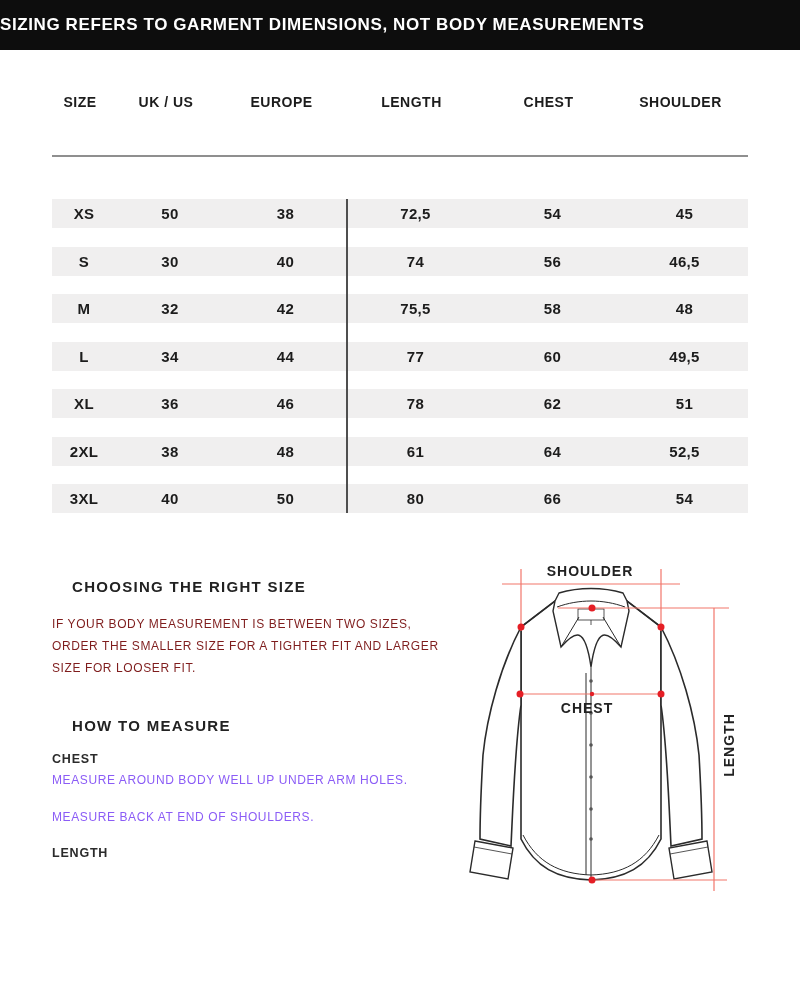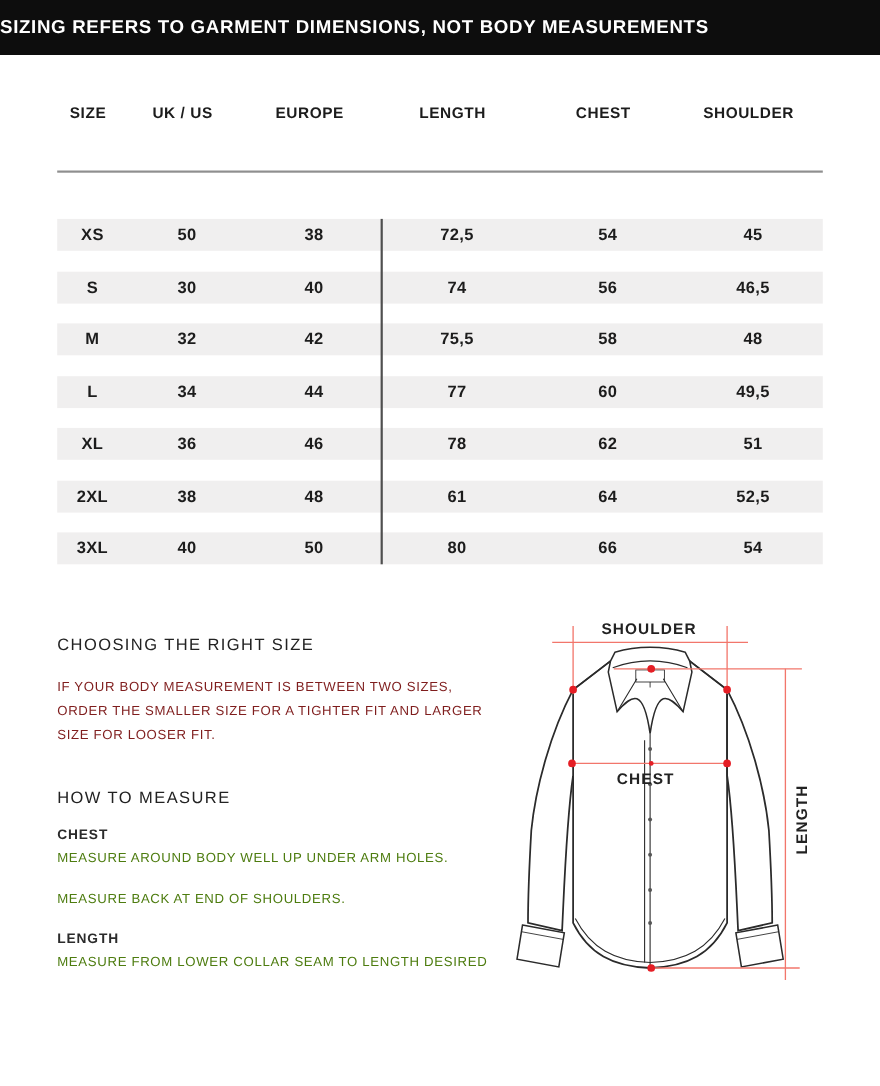--- a/index.html
+++ b/index.html
@@ -42,34 +42,34 @@
     background:var(--row_bg,#f0efef);
     align-items:center;
     font-size:15px; font-weight:600; letter-spacing:0.3px;
   }
   .trow:last-child { margin-bottom:0; }
   .trow > div { text-align:center; }
   .left-col {
     position:absolute; top:578px; left:52px; width:402px;
   }
   .h2 {
-    font-size:15px; font-weight:400; letter-spacing:1.3px; color:#222;
+    font-size:15px; font-weight:700; letter-spacing:1.3px; color:#222;margin-left:20px;
   }
   .body-text {
     font-size:12px; letter-spacing:0.6px; line-height:22px; color:#7f1d1d;
   }
   .p-choosing { margin-top:18px; }
   .h2-measure { margin-top:38px; }
   .m-item { margin-top:15px; }
   .m-label {
     font-size:12.5px; font-weight:700; letter-spacing:0.8px; color:#2b2b2b;
     line-height:20px;
   }
   .m-text {
-    font-size:12px; letter-spacing:0.6px; line-height:22px; color:#4d7c0f;
+    font-size:12px; letter-spacing:0.6px; line-height:22px; color:#8b5cf6;
   }
   .diagram {
     position:absolute; left:445px; top:555px; width:355px; height:350px;
   }
   .diagram svg { position:absolute; left:0; top:0; }
   .dg-label {
     position:absolute; font-size:14px; font-weight:700; letter-spacing:1px;
     color:#222; text-align:center; z-index:2;
   }
   .dg-shoulder { left:70px; top:8px; width:150px; }
@@ -168,21 +168,20 @@
 
   <div class="m-item">
     <div class="m-label">CHEST</div>
     <div class="m-text">MEASURE AROUND BODY WELL UP UNDER ARM HOLES.</div>
   </div>
   <div class="m-item">
     <div class="m-text">MEASURE BACK AT END OF SHOULDERS.</div>
   </div>
   <div class="m-item">
     <div class="m-label">LENGTH</div>
-    <div class="m-text">MEASURE FROM LOWER COLLAR SEAM TO LENGTH DESIRED</div>
   </div>
 </div>
 
 <div class="diagram">
   <div class="dg-label dg-shoulder">SHOULDER</div>
   <div class="dg-label dg-chest">CHEST</div>
   <div class="dg-label dg-length">LENGTH</div>
 
   <svg width="355" height="350" viewBox="0 0 355 350">
 

